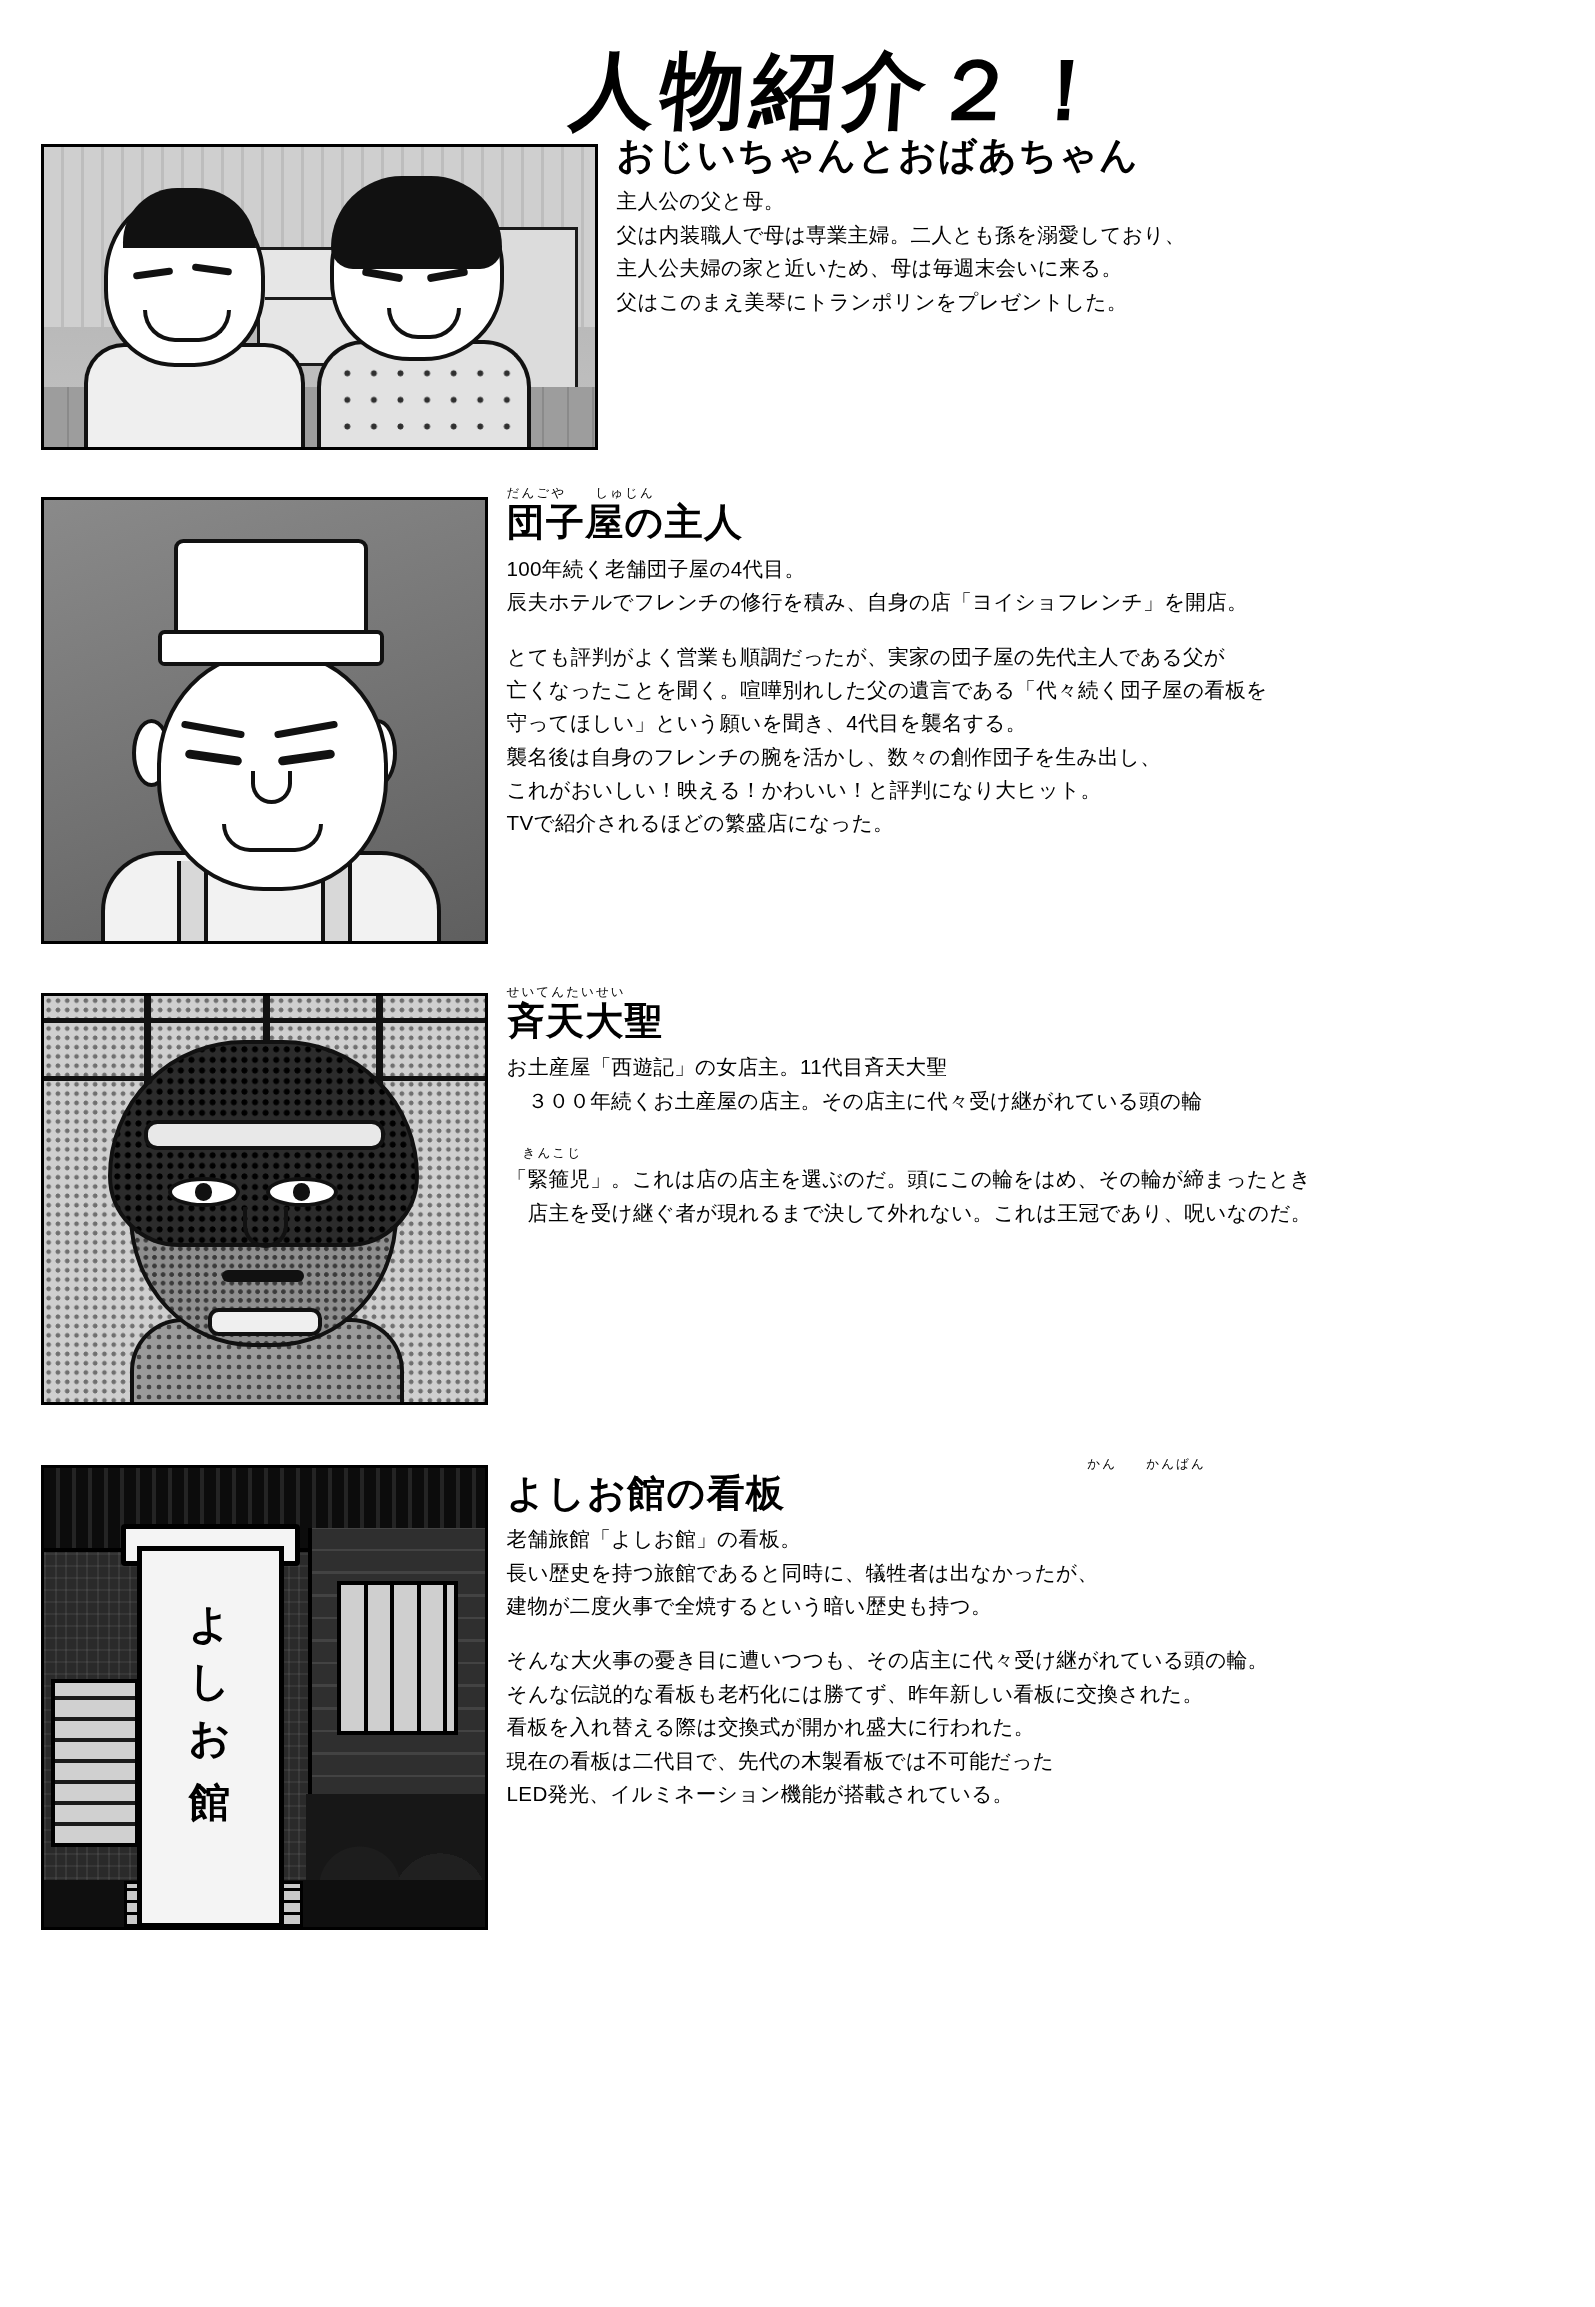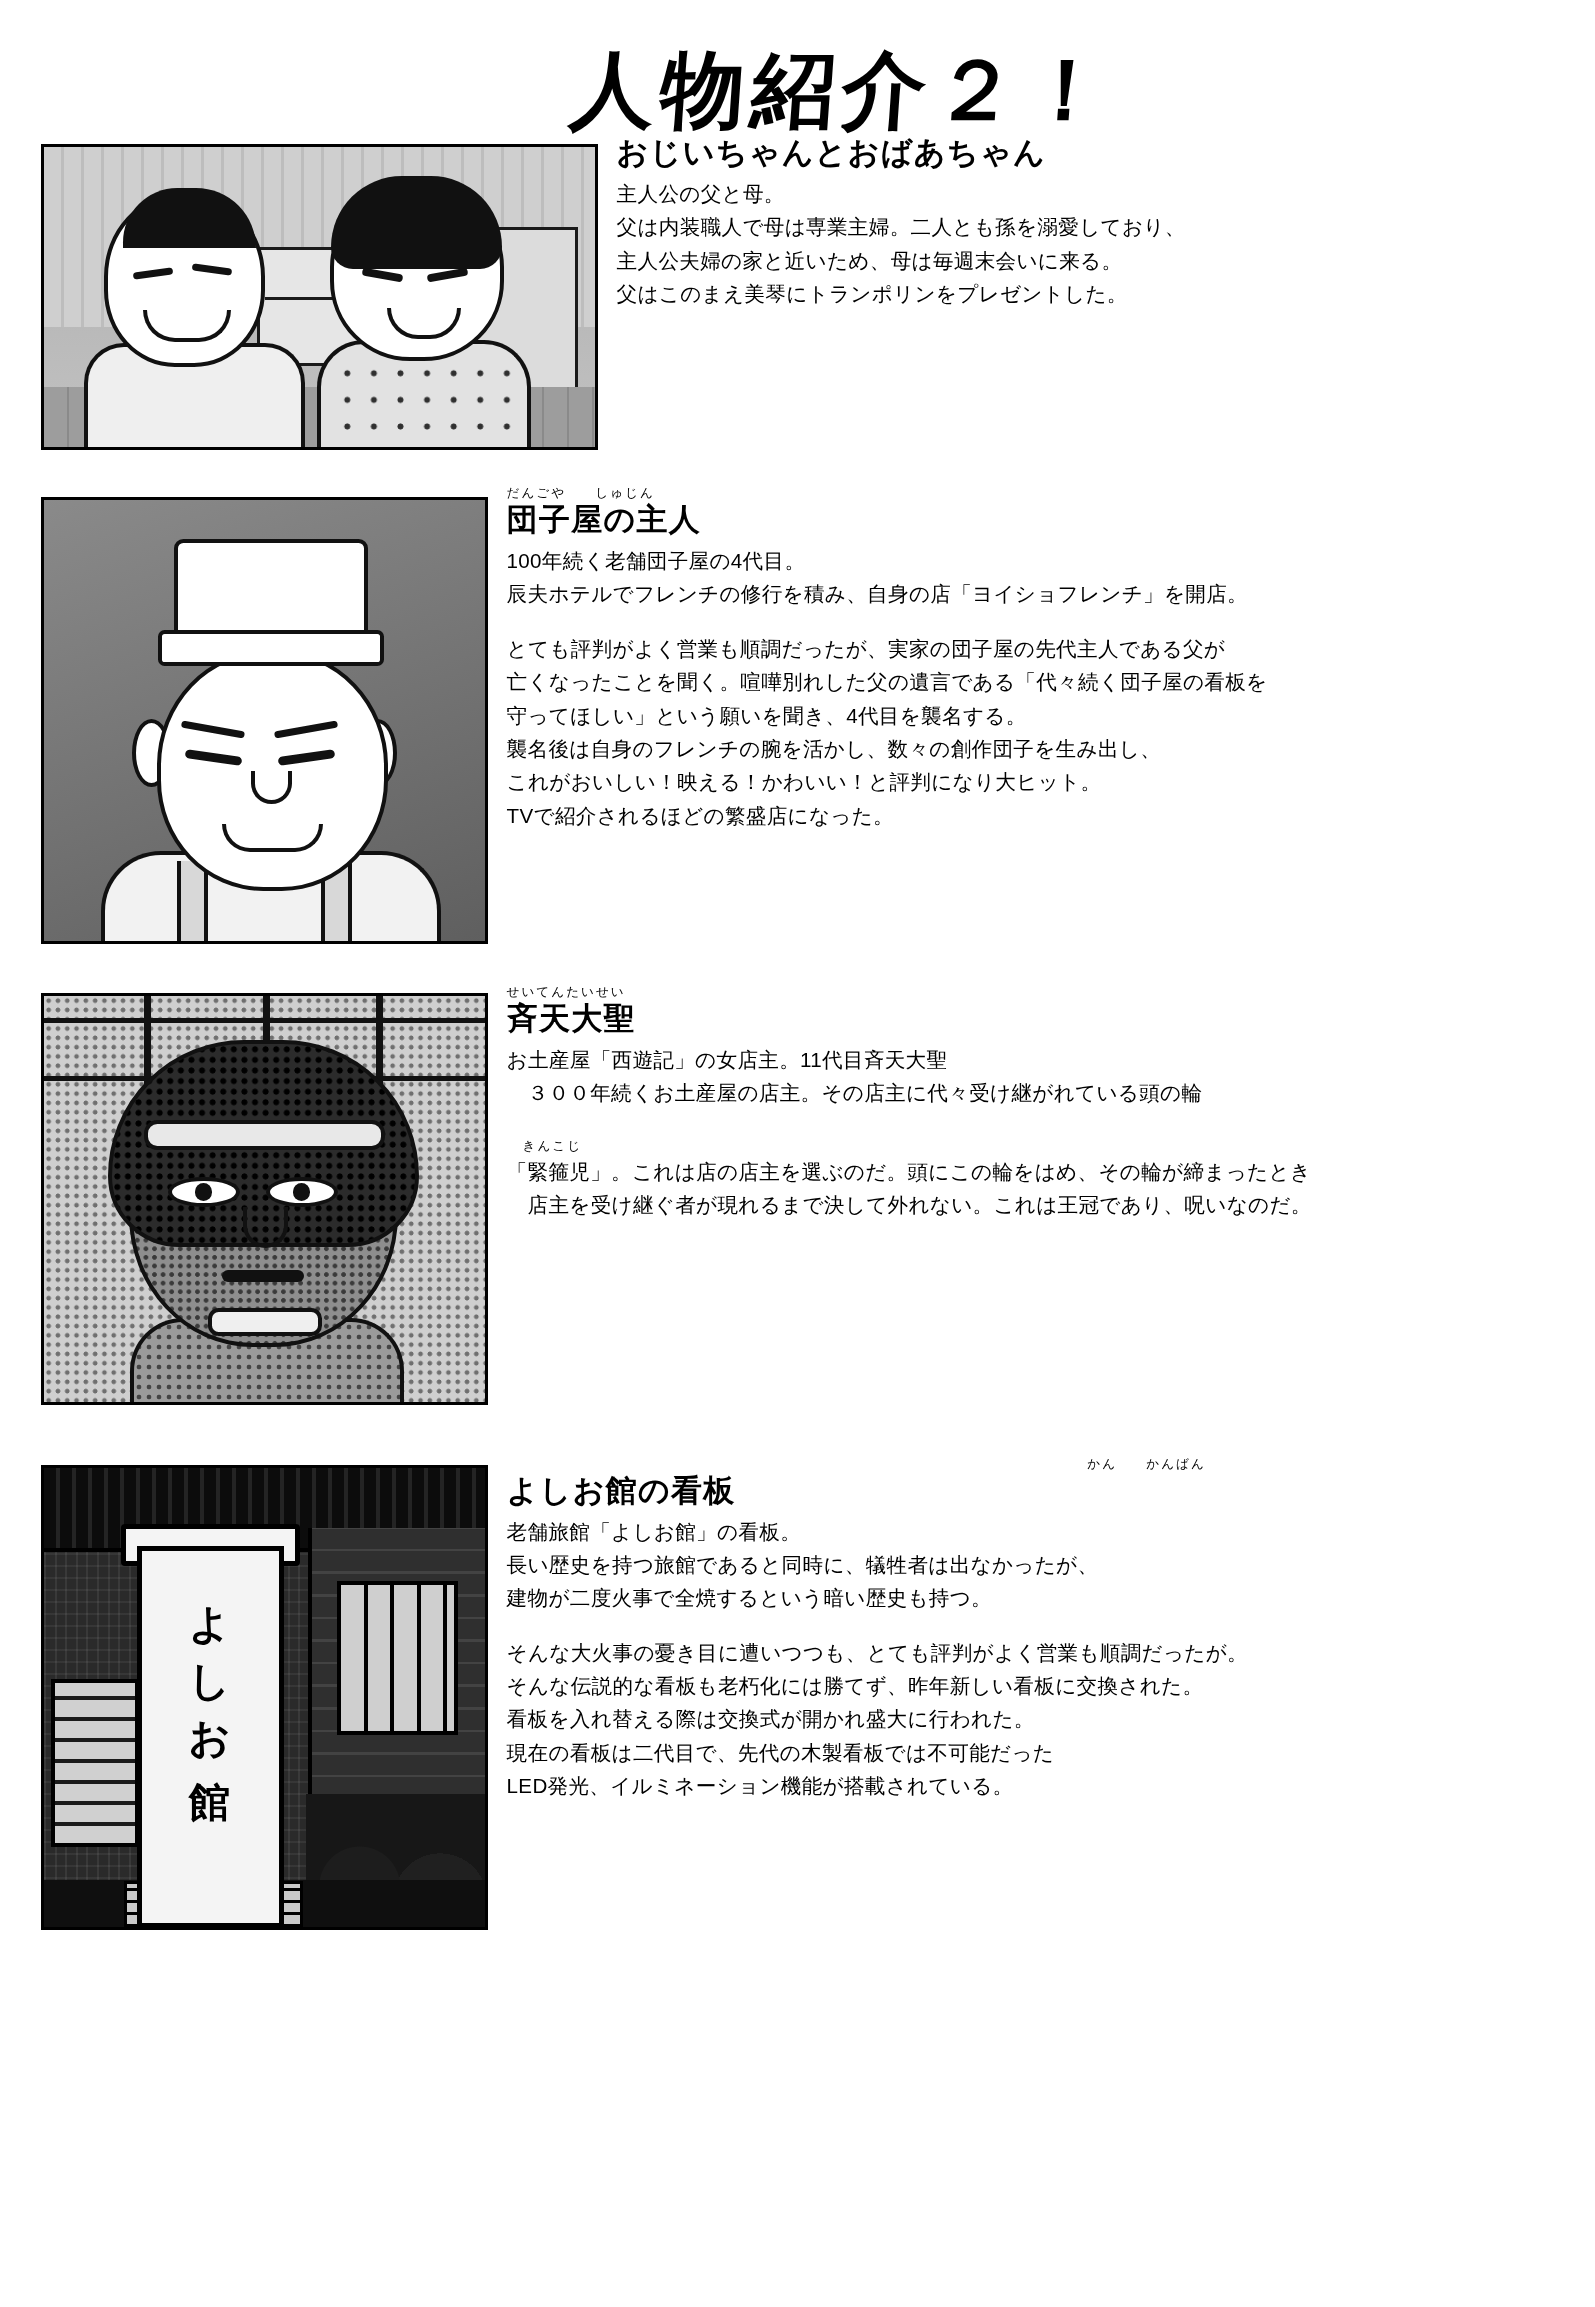--- a/index.html
+++ b/index.html
@@ -56,21 +56,21 @@
     font-size: 12.6px;
     letter-spacing: 2px;
     color: #000;
     position: relative;
   }
   .ruby-row span { position: absolute; bottom: 0; }
 
   .char-name {
     font-family: "DejaVu Sans", sans-serif;
     font-weight: bold;
-    font-size: 31px;
+    font-size: 38px;
     letter-spacing: 1.3px;
     line-height: 1.1;
     margin-bottom: 8px;
   }
   .desc-line {
     font-size: 20.6px;
     line-height: 1.62;
     letter-spacing: 0.3px;
     white-space: pre;
   }
@@ -371,20 +371,20 @@
 
   <div class="body-col">
     <div class="ruby-row" style="padding-left:73px;text-align:center;">
         <span>かん　　かんばん</span>
       </div>
     <div class="char-name">よしお館の看板</div>
     <div class="desc-line">老舗旅館「よしお館」の看板。</div>
     <div class="desc-line">長い歴史を持つ旅館であると同時に、犠牲者は出なかったが、</div>
     <div class="desc-line">建物が二度火事で全焼するという暗い歴史も持つ。</div>
     <div class="gap"></div>
-    <div class="desc-line">そんな大火事の憂き目に遭いつつも、とても評判がよく営業も順調だったが。</div>
+    <div class="desc-line">そんな大火事の憂き目に遭いつつも、その店主に代々受け継がれている頭の輪。</div>
     <div class="desc-line">そんな伝説的な看板も老朽化には勝てず、昨年新しい看板に交換された。</div>
     <div class="desc-line">看板を入れ替える際は交換式が開かれ盛大に行われた。</div>
     <div class="desc-line">現在の看板は二代目で、先代の木製看板では不可能だった</div>
     <div class="desc-line">LED発光、イルミネーション機能が搭載されている。</div>
   </div>
 </div>
 
 
 </body></html>

